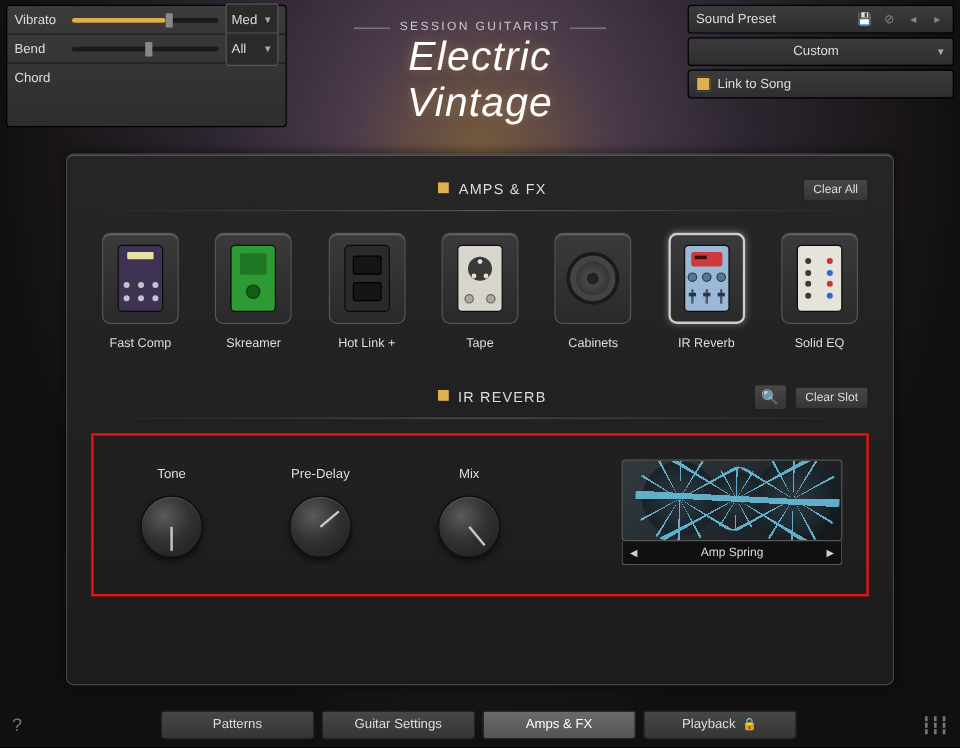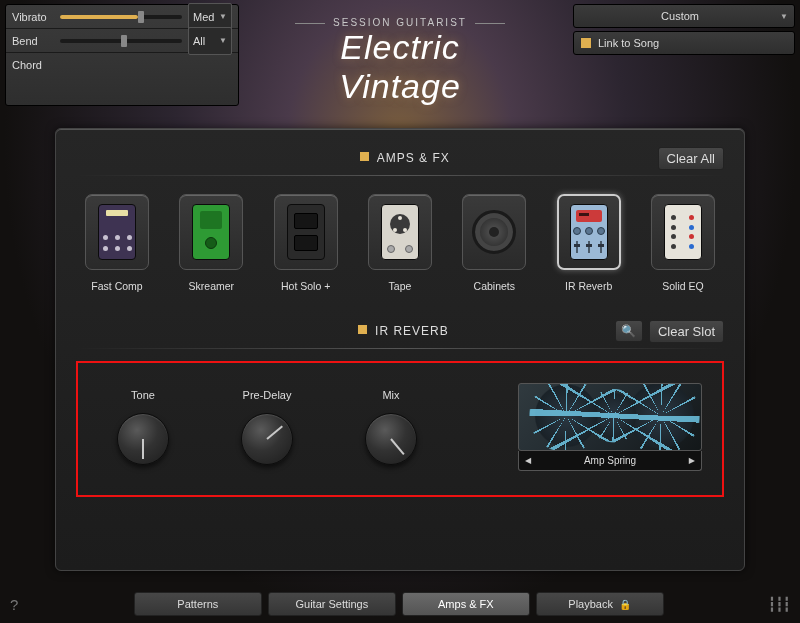--- a/index.html
+++ b/index.html
@@ -25,21 +25,21 @@
 .checkbox { width:12px; height:12px; background:#e0b050; border:1px solid #333; margin-right:6px; }
 .logo-wrap { position:absolute; top:12px; left:50%; transform:translateX(-50%); text-align:center; width:240px; }
 .logo-top { font-size:10px; letter-spacing:2px; color:#c8c8c8; position:relative; display:inline-block; padding:0 8px; }
 .logo-top::before,.logo-top::after{ content:""; position:absolute; top:50%; width:30px; height:1px; background:#888;}
 .logo-top::before{left:-30px;} .logo-top::after{right:-30px;}
 .logo-script { font-family: Liberation Sans, sans-serif; font-size:34px; font-style:italic; color:#fff; margin-top:-2px; text-shadow:0 0 8px rgba(180,140,90,0.55); letter-spacing:1px; }
 .panel { position:absolute; top:128px; left:55px; right:55px; bottom:52px; background:linear-gradient(#262626,#1c1c1c); border:1px solid #444; border-radius:6px; box-shadow: inset 0 1px 0 #555, 0 0 10px rgba(0,0,0,0.6); padding:16px 20px; }
 .section-head { display:flex; align-items:center; height:26px; }
 .section-title { flex:1; text-align:center; font-size:12px; letter-spacing:1px; color:#ddd; }
 .sq-bullet { display:inline-block; width:9px; height:9px; background:#e0b050; margin-right:8px; vertical-align:1px; }
-.btn { background:linear-gradient(#474747,#353535); border:1px solid #222; border-radius:3px; color:#ddd; font-size:13px; padding:3px 10px; cursor:pointer; }
+.btn { background:linear-gradient(#474747,#353535); border:1px solid #222; border-radius:3px; color:#ddd; font-size:10px; padding:3px 10px; cursor:pointer; }
 .btn.small { padding:3px 8px; }
 .divider { height:1px; background:linear-gradient(to right, transparent, #555, transparent); margin-top:4px; }
 .fx-row { display:flex; justify-content:space-between; margin-top:18px; }
 .fx-slot { width:82px; text-align:center; cursor:pointer; }
 .fx-box { width:64px; height:76px; margin:0 auto; background:linear-gradient(#3a3a3a,#2a2a2a); border:1px solid #555; border-radius:7px; box-shadow:inset 0 1px 0 #666; display:flex; align-items:center; justify-content:center; position:relative; }
 .fx-box.selected { border:2px solid #ccc; box-shadow:0 0 6px rgba(220,220,220,0.4); }
 .fx-label { font-size:10.5px; color:#ddd; margin-top:10px; white-space:nowrap; }
 .pedal { width:38px; height:56px; border-radius:4px; position:relative; border:1.5px solid #0b0b0b; }
 .pedal.purple{ background:#3e3352; }
 .pedal.green{ background:#2e9a34; }
@@ -129,20 +129,29 @@
           <span data-name="bend-mode-value">All</span>
           <span class="tri" data-name="chevron-down-icon">▼</span>
         </div>
       </div>
       <div class="tl-row" data-name="chord-row">
         <span class="tl-label" data-name="chord-label">Chord</span>
       </div>
     </div>
 
     <div class="tr-box" data-name="preset-panel">
+      <div class="tr-row" data-name="preset-header-row">
+        <span data-name="sound-preset-label">Sound Preset</span>
+        <div class="tr-icons">
+          <span class="tr-icon" data-name="save-icon">💾</span>
+          <span class="tr-icon" data-name="cancel-icon">⊘</span>
+          <span class="tr-icon" data-name="prev-preset-icon">◂</span>
+          <span class="tr-icon" data-name="next-preset-icon">▸</span>
+        </div>
+      </div>
       <div class="tr-row" data-name="preset-select">
         <span class="preset-sel" data-name="preset-value">Custom</span>
         <span class="tri" data-name="chevron-down-icon">▼</span>
       </div>
       <div class="tr-row" data-name="link-to-song-row">
         <span class="checkbox" data-name="link-to-song-checkbox"></span>
         <span data-name="link-to-song-label">Link to Song</span>
       </div>
     </div>
   </div>
@@ -189,21 +198,21 @@
           </div>
         <div class="fx-label" data-name="fx-label">Skreamer</div>
       </div>
       <div class="fx-slot" data-name="fx-slot-hotsolo">
         <div class="fx-box">
             <div class="pedal dark">
               <div class="dark-slot" style="top:8px"></div>
               <div class="dark-slot" style="top:30px"></div>
             </div>
           </div>
-        <div class="fx-label" data-name="fx-label">Hot Solo +</div>
+        <div class="fx-label" data-name="fx-label">Hot Link +</div>
       </div>
       <div class="fx-slot" data-name="fx-slot-tape">
         <div class="fx-box">
             <div class="pedal tape">
               <div class="tape-reel">
                 <span></span>
               </div>
               <div class="tape-knobs">
                 <span></span>
                 <span></span>

